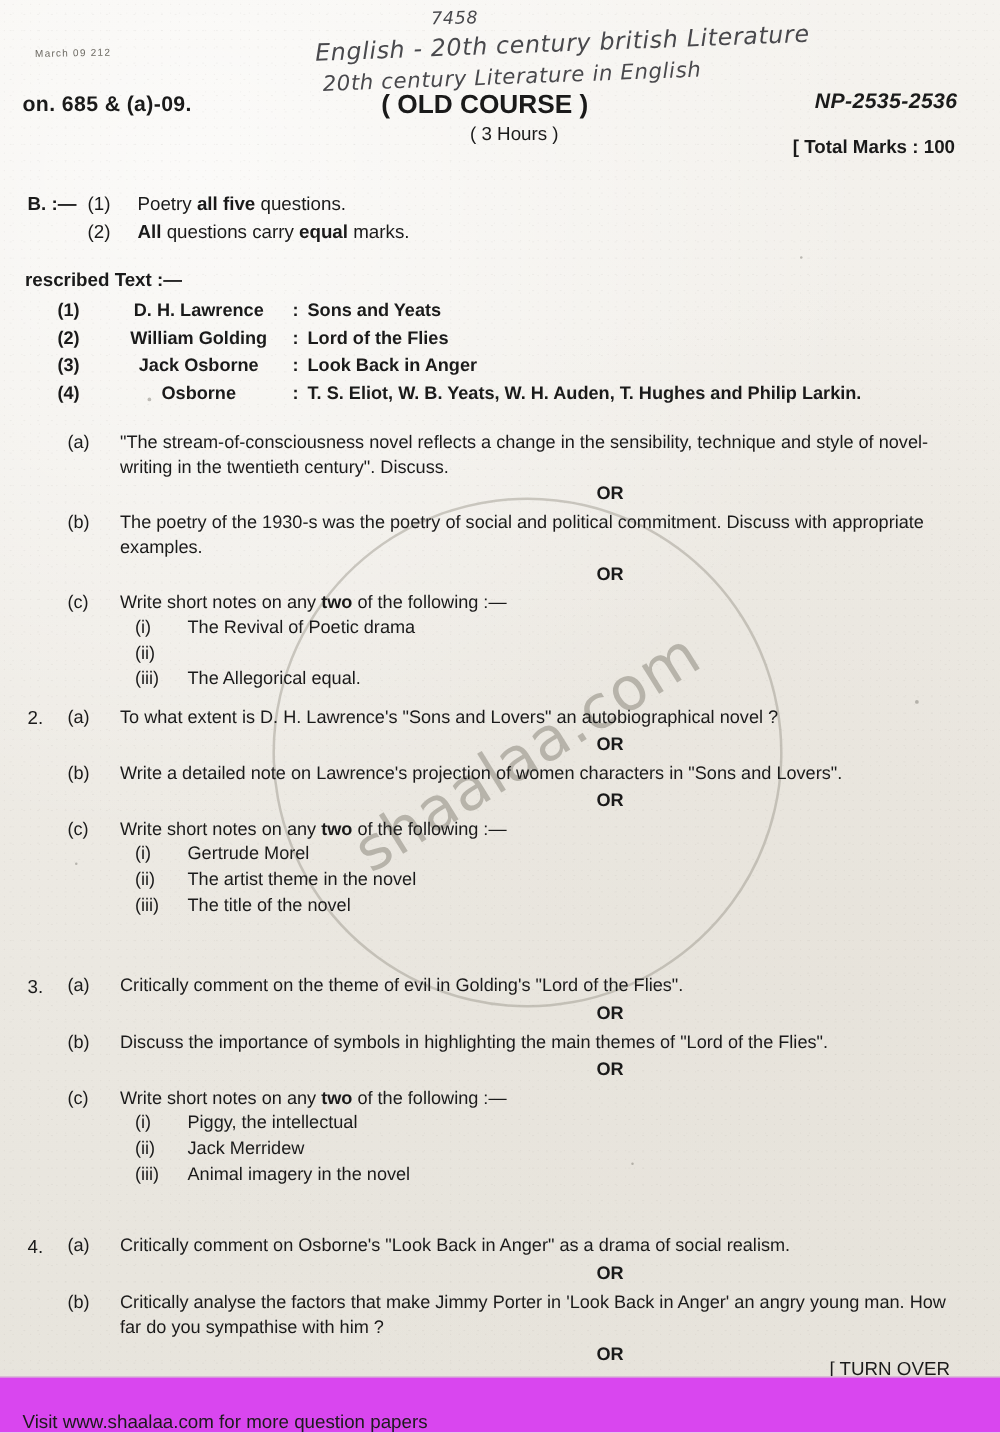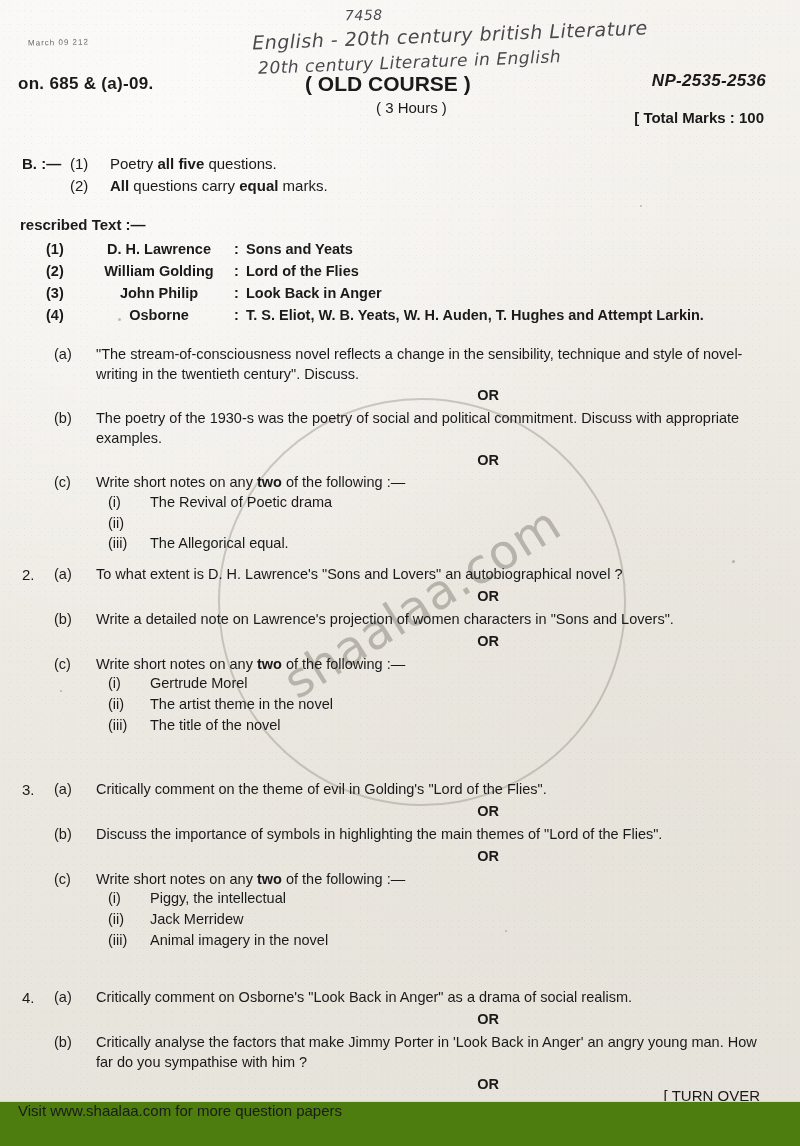--- a/index.html
+++ b/index.html
@@ -220,24 +220,24 @@
     flex: 0 0 42px;
     text-align: left;
     padding-left: 12px;
   }
   .footer-bar {
     position: absolute;
     left: 0;
     right: 0;
     bottom: 0;
     height: 44px;
-    background: #4d7c0f;
+    background: #d946ef;
     border-top: 1px solid #d8d5ce;
     display: flex;
-    align-items: flex-start;
+    align-items: flex-end;
     padding-left: 18px;
     font-size: 15px;
     color: #1b1b1b;
     z-index: 5;
   }
   .turnover {
     position: absolute;
     right: 40px;
     bottom: 42px;
     font-size: 15px;
@@ -295,29 +295,29 @@
       <span class="title">Sons and Yeats</span>
     </div>
     <div class="text-row">
       <span class="idx">(2)</span>
       <span class="author">William Golding</span>
       <span class="colon">:</span>
       <span class="title">Lord of the Flies</span>
     </div>
     <div class="text-row">
       <span class="idx">(3)</span>
-      <span class="author">John Philip</span>
+      <span class="author">Jack Osborne</span>
       <span class="colon">:</span>
       <span class="title">Look Back in Anger</span>
     </div>
     <div class="text-row">
       <span class="idx">(4)</span>
       <span class="author">Osborne</span>
       <span class="colon">:</span>
-      <span class="title">T. S. Eliot, W. B. Yeats, W. H. Auden, T. Hughes and Attempt Larkin.</span>
+      <span class="title">T. S. Eliot, W. B. Yeats, W. H. Auden, T. Hughes and Philip Larkin.</span>
     </div>
   </div>
 
   <div class="qblock" style="left:22px; top:345px; width:752px;">
     <div class="qrow">
       <span class="qnum"></span>
       <span class="qlabel">(a)</span>
       <span class="qtext">"The stream-of-consciousness novel reflects a change in the sensibility, technique and style of novel-writing in the twentieth century".  Discuss.</span>
     </div>
     <div class="or">OR</div>

